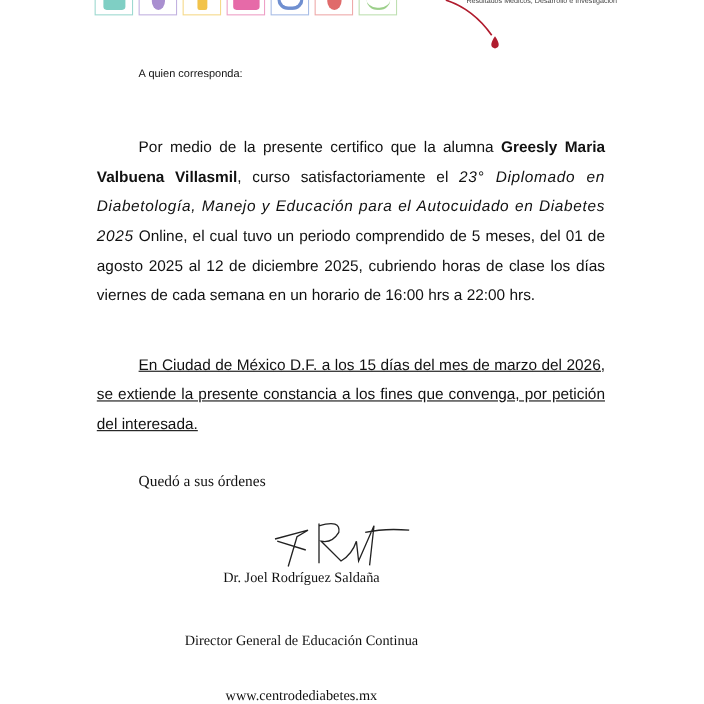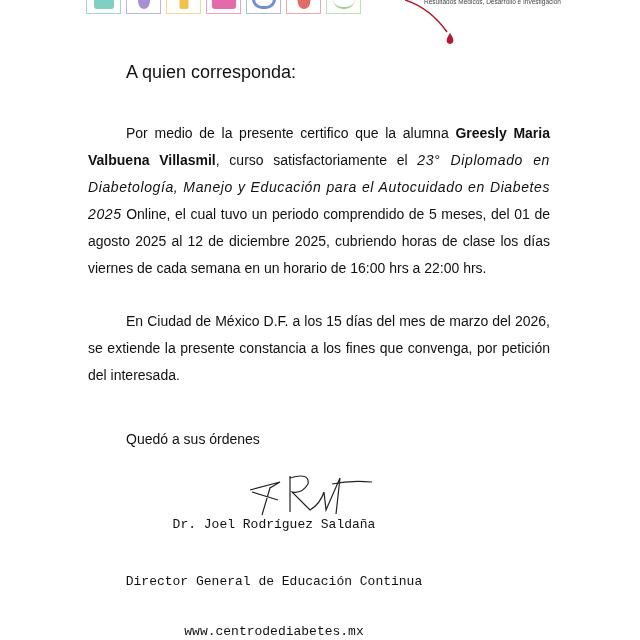--- a/index.html
+++ b/index.html
@@ -6,24 +6,24 @@
   body { width:640px; height:640px; position:relative; overflow:hidden; font-family:"Liberation Sans", sans-serif; color:#111; }
   .icons { position:absolute; top:-20px; left:86px; display:flex; gap:5px; }
   .icon-box { width:35px; height:34px; border:1px solid; box-sizing:border-box; background:#fff; position:relative; overflow:hidden; }
   .icon-box .shape { position:absolute; left:50%; bottom:4px; transform:translateX(-50%); }
   .logo-text { position:absolute; top:-2px; left:424px; font-size:6.5px; color:#444; white-space:nowrap; }
   .logo-swoosh { position:absolute; top:0; left:405px; }
   .p { position:absolute; left:88px; width:462px; font-size:14px; line-height:27px; text-align:justify; }
   .indent { text-indent:38px; }
   .b { font-weight:bold; }
   .i { font-style:italic; letter-spacing:0.6px; }
-  .greet { position:absolute; left:126px; top:62px; font-size:18px; }
-  .closing { position:absolute; left:126px; top:431px; font-size:14px; }
+  .greet { position:absolute; left:126px; top:62px; font-size:10px; }
+  .closing { position:absolute; left:126px; top:431px; font-size:14px;font-family:Liberation Serif, serif; }
   .sig { position:absolute; left:240px; top:470px; }
-  .center { position:absolute; left:0; width:548px; text-align:center; font-family:Liberation Mono, monospace; font-size:13px; color:#111; }
+  .center { position:absolute; left:0; width:548px; text-align:center; font-family:Liberation Serif, serif; font-size:13px; color:#111; }
 </style>
 </head>
 <body>
 
 <div class="icons">
   <div class="icon-box" style="border-color:#9ed9d0">
     <div class="shape" style="width:20px;height:12px;background:#7fcfc4;border-radius:3px;"></div>
   </div>
   <div class="icon-box" style="border-color:#c2b2e0">
     <div class="shape" style="width:12px;height:16px;background:#a98fd0;border-radius:50%;"></div>
@@ -48,21 +48,21 @@
 <svg class="logo-swoosh" width="60" height="50">
   <path d="M0 0 Q 25 8 42 32" stroke="#b01c2e" stroke-width="1.5" fill="none"></path>
   <path d="M45 33 C 41 39, 40 43, 45 44 C 50 43, 49 39, 45 33 Z" fill="#b01c2e"></path>
 </svg>
 <div class="logo-text">Resultados Médicos, Desarrollo e Investigación</div>
 
 <div class="greet">A quien corresponda:</div>
 
 <div class="p indent" style="top:120px;"><span>Por medio de la presente certifico que la alumna </span><span class="b">Greesly Maria Valbuena Villasmil</span><span>, curso satisfactoriamente el </span><span class="i">23° Diplomado en Diabetología, Manejo y Educación para el Autocuidado en Diabetes 2025</span><span> Online, el cual tuvo un periodo comprendido de 5 meses, del 01 de agosto 2025 al 12 de diciembre 2025, cubriendo horas de clase los días viernes de cada semana en un horario de 16:00 hrs a 22:00 hrs.</span></div>
 
-<div class="p indent" style="top:308px;">En Ciudad de México D.F. a los 15 días del mes de marzo del 2026, se extiende la presente constancia a los fines que convenga, por petición del interesada.</div>
+<div class="p indent" style="top:318px;text-decoration:underline;">En Ciudad de México D.F. a los 15 días del mes de marzo del 2026, se extiende la presente constancia a los fines que convenga, por petición del interesada.</div>
 
 <div class="closing">Quedó a sus órdenes</div>
 
 <svg class="sig" width="160" height="52">
   <path d="M10 20 L40 12 L30 18 L22 45 M12 22 L38 30 M50 6 L50 42 M50 8 Q70 2 68 14 Q62 24 52 22 L70 40 Q80 34 84 22 L86 40 L100 8 L96 44 M92 14 Q110 10 132 12" stroke="#222" stroke-width="1.2" fill="none"></path>
 </svg>
 
 <div class="center" style="top:517px;">Dr. Joel Rodríguez Saldaña</div>
 <div class="center" style="top:574px;">Director General de Educación Continua</div>
 <div class="center" style="top:624px;">www.centrodediabetes.mx</div>

